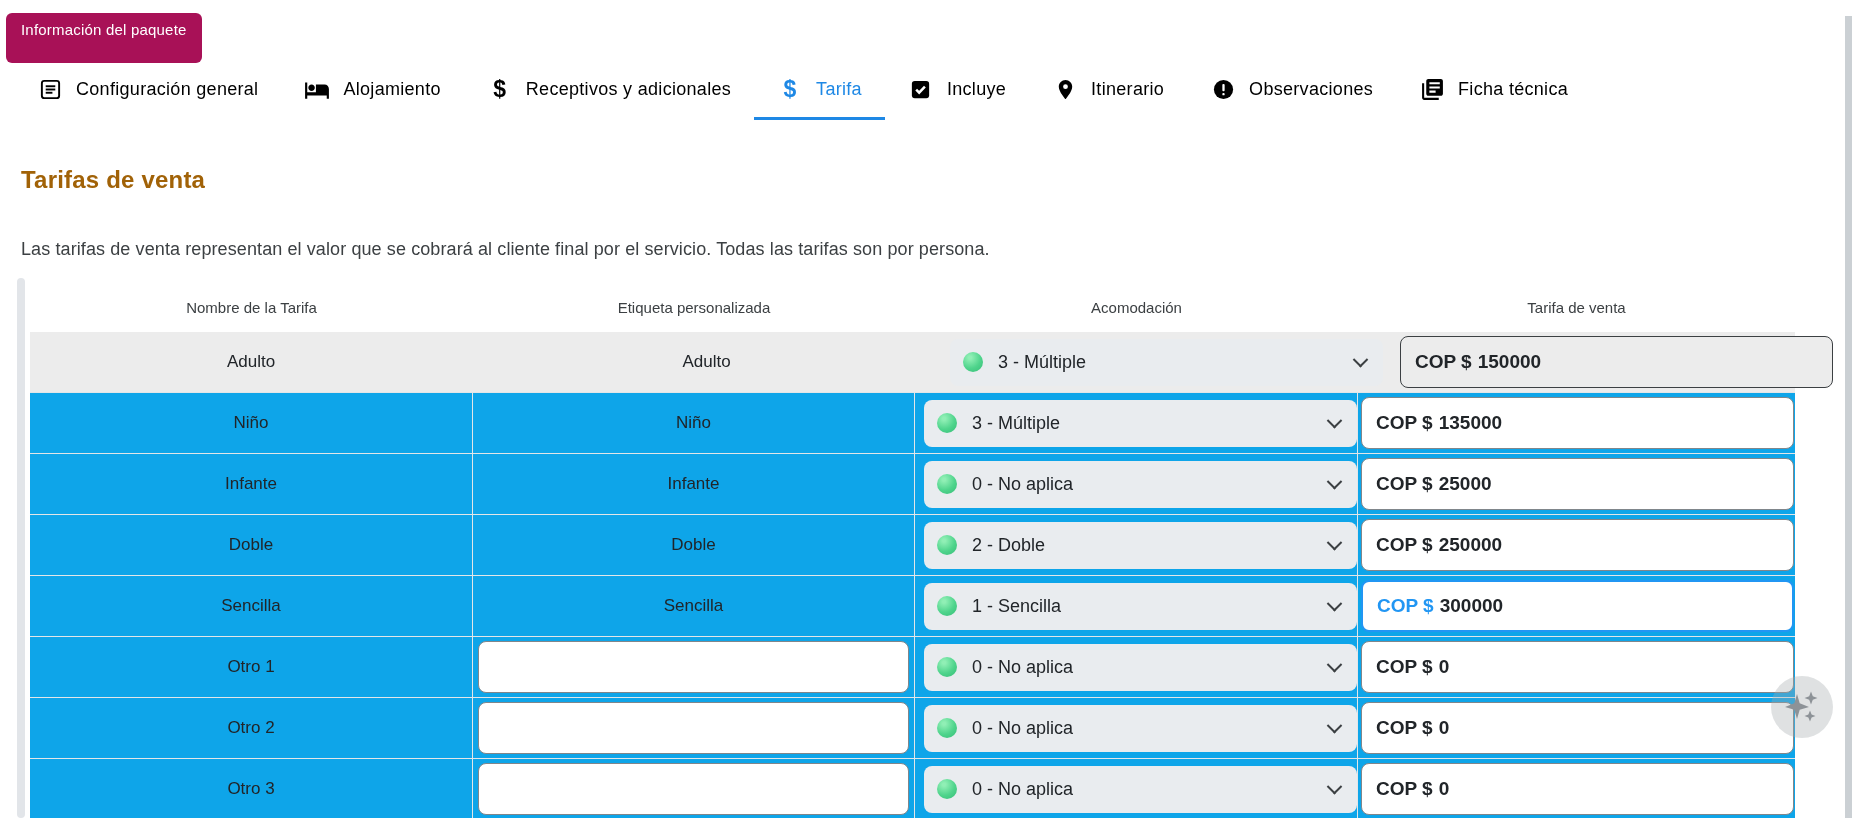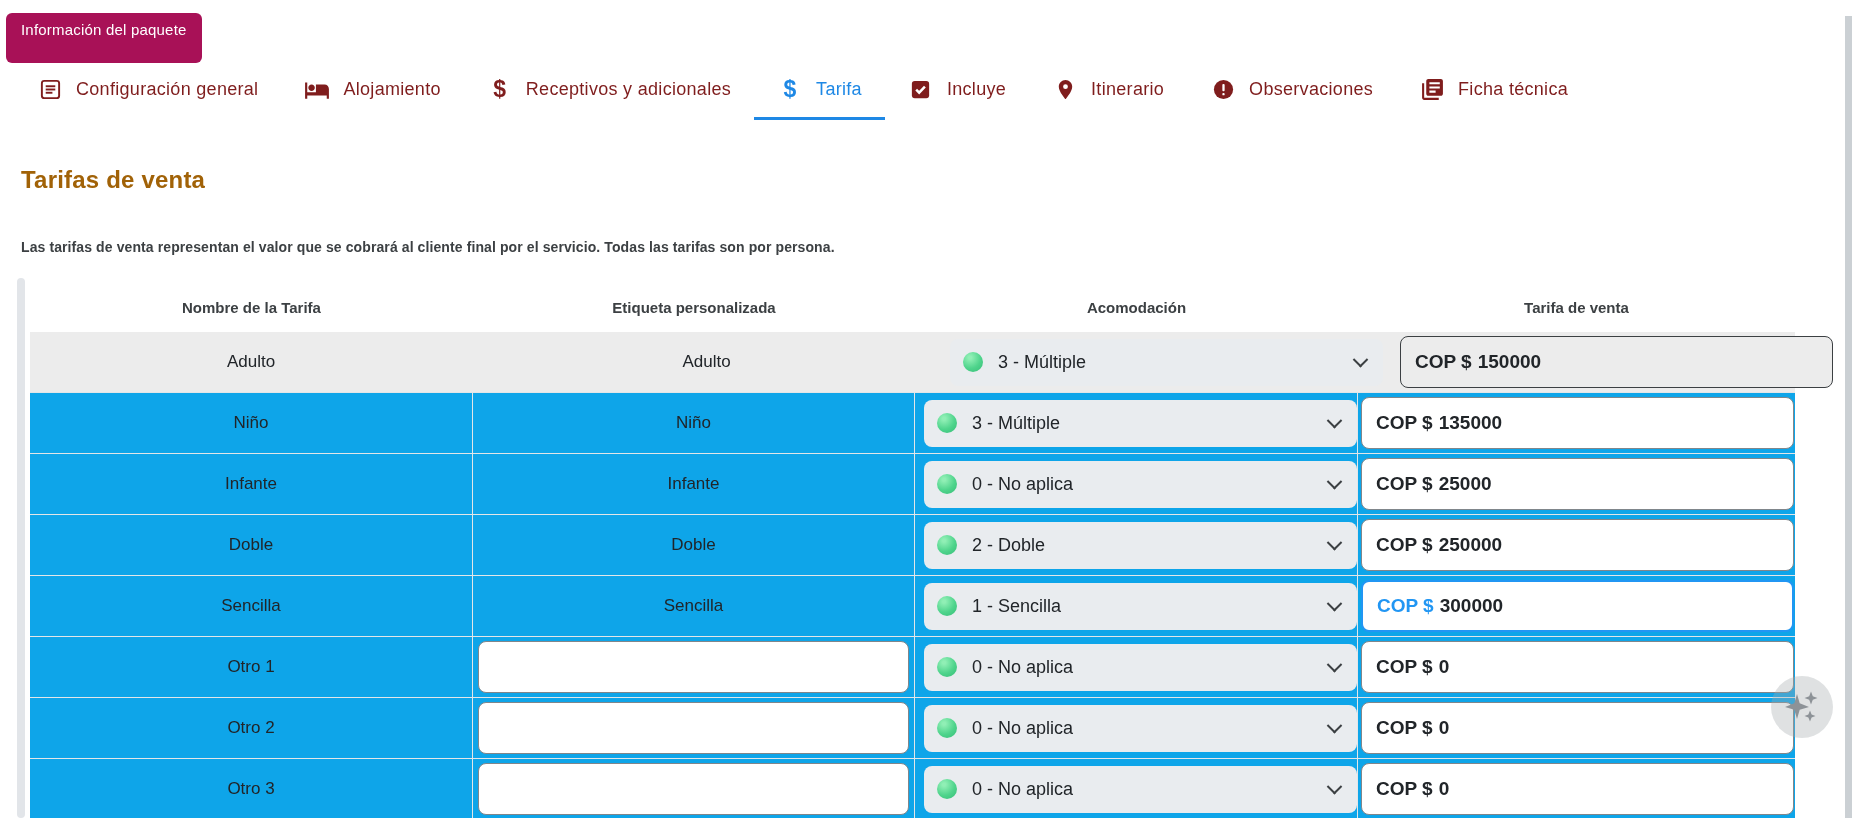--- a/index.html
+++ b/index.html
@@ -6,45 +6,45 @@
   html,body { width:1852px; height:818px; overflow:hidden; background:#fff;
     font-family:"Liberation Sans", sans-serif; }
   .stage { position:relative; width:1852px; height:818px; background:#fff; }
 
   
   .badge { position:absolute; left:6px; top:13px; background:#a81157; color:#fff;
     font-size:15px; padding:8px 15px 25px; border-radius:6px; letter-spacing:.2px; }
 
   
   .tabs { position:absolute; left:14px; top:62px; height:58px; display:flex; align-items:stretch; }
-  .tab { display:flex; align-items:center; gap:13px; padding:0 23px; color:#7f1d1d;
+  .tab { display:flex; align-items:center; gap:13px; padding:0 23px; color:#000000;
     font-size:18px; letter-spacing:.3px; border-bottom:3px solid transparent; cursor:pointer; }
   .tab .ticon { display:flex; align-items:center; justify-content:center; width:26px; height:26px; }
   .tab svg { display:block; }
   .tab .dollar { font-size:23px; font-weight:600; line-height:1; transform:scaleY(1.05); }
   .tab.active { color:#1e88e5; border-bottom-color:#1e88e5; }
 
   
   .section-title { position:absolute; left:21px; top:166px; font-size:24px; color:#a16207;
     letter-spacing:.2px;font-weight:bold; }
-  .section-desc { position:absolute; left:21px; top:239px; font-size:14px; font-weight:bold;
+  .section-desc { position:absolute; left:21px; top:239px; font-size:18px; font-weight:normal;
     color:#3c4043; letter-spacing:.1px; white-space:nowrap; }
 
   
   .left-strip { position:absolute; left:17px; top:278px; width:8px; height:540px;
     background:#e2e5e9; border-radius:4px; }
   
   .right-scrollbar { position:absolute; right:0; top:16px; width:7px; height:802px;
     background:#cbd0d4; }
 
   
   .tariff-table { position:absolute; left:30px; top:282px; width:1765px; }
   .trow { display:grid; grid-template-columns:443px 442px 443px 437px; align-items:center; }
   .thead { height:50px; }
-  .thead .hcell { text-align:center; font-size:15px; font-weight:bold; color:#3c4043; }
+  .thead .hcell { text-align:center; font-size:15px; font-weight:normal; color:#3c4043; }
   .tbody-row { height:61px; border-bottom:1px solid #e3e6e8; background:#0ea5e9; }
   .tbody-row .cell { height:100%; display:flex; align-items:center; justify-content:center; }
   .tbody-row .cell.c1, .tbody-row .cell.c2, .tbody-row .cell.c3 { border-right:1px solid #e3e6e8; }
   .tbody-row.highlight { background:#ececec;gap:13px; }
   .tbody-row.highlight .cell { border-right-color:transparent; }
   .cell.c3 { justify-content:flex-start; padding-left:9px; }
   .cell.c4 { justify-content:flex-start; padding-left:3px; }
   .name-text, .label-text { font-size:17px; color:#212529; }
 
   .label-input { width:431px; height:52px; border:1px solid #80868b; border-radius:8px;

